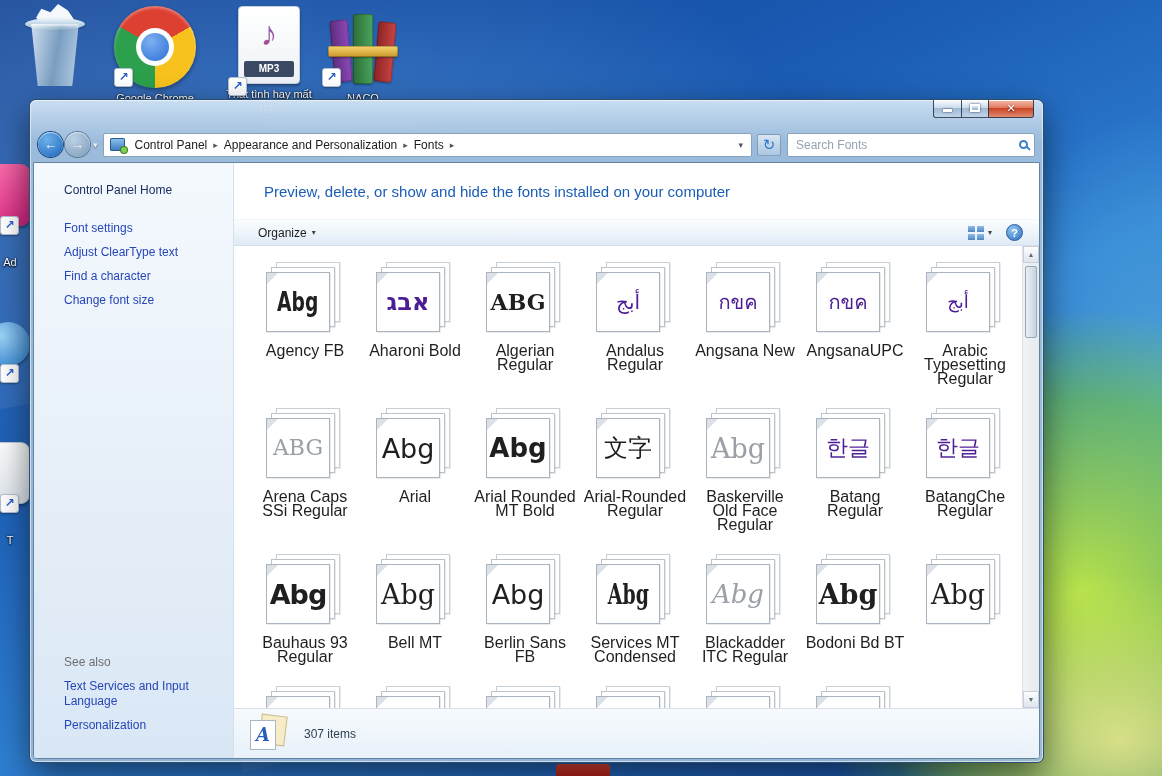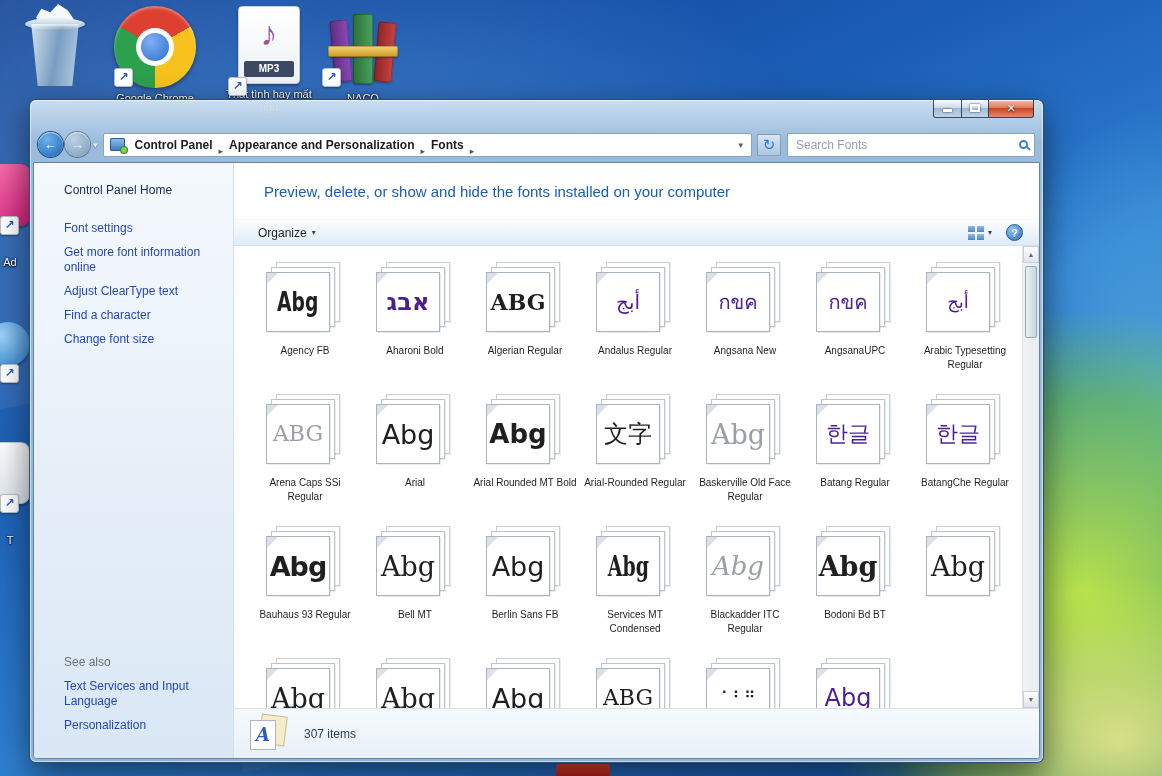--- a/index.html
+++ b/index.html
@@ -100,21 +100,21 @@
     box-shadow:0 0 0 1px #184a80, inset 0 1px 1px rgba(255,255,255,.6); }
   .navbtn.fwd { margin-left:2px; background:radial-gradient(circle at 35% 28%, #bcd1e4, #7b9ab8);
     box-shadow:0 0 0 1px #5c7b98, inset 0 1px 1px rgba(255,255,255,.6); color:#edf3f9; }
   .nav-drop { color:#e4eef8; font-size:9px; margin:0 5px 0 3px; text-shadow:0 1px 1px rgba(0,0,0,.45); }
   .addr-field { flex:1; height:24px; display:flex; align-items:center; background:#fff; border:1px solid #88a4bc;
     border-radius:2px; margin-right:5px; padding:0 4px; overflow:hidden; }
   .loc-icon { flex:none; width:15px; height:13px; margin:0 4px 0 2px; border-radius:2px; position:relative;
     background:linear-gradient(#8ec6f0,#3a78c0); box-shadow:inset 0 0 0 1px #2a5a92; }
   .loc-icon::after { content:""; position:absolute; right:-2px; bottom:-2px; width:6px; height:6px; border-radius:50%;
     background:#7ed04e; box-shadow:0 0 0 1px #3f7d28; }
-  .crumbs { display:flex; align-items:flex-end; white-space:nowrap;font-weight:bold; }
+  .crumbs { display:flex; align-items:center; white-space:nowrap; }
   .crumb { padding:0 6px; font-size:12px; color:#1c1c1c; line-height:22px; }
   .crumb-sep { color:#555; font-size:9px; }
   .addr-drop { margin-left:auto; color:#4a5a6a; font-size:9px; padding:0 4px; }
   .refresh { flex:none; width:24px; height:22px; margin-right:6px; border:1px solid rgba(90,120,150,.6); border-radius:2px;
     background:linear-gradient(rgba(255,255,255,.6), rgba(255,255,255,.2)); display:flex; align-items:center; justify-content:center; }
   .refresh span { color:#2e7ad0; font-size:15px; line-height:1; }
   .search { flex:none; width:248px; height:24px; display:flex; align-items:center; background:#fff;
     border:1px solid #88a4bc; border-radius:2px; padding:0 6px 0 8px; }
   .search input { flex:1; border:none; outline:none; font-size:12px; color:#333; background:transparent;
     font-family:"Liberation Sans","DejaVu Sans",sans-serif; min-width:0; }
@@ -168,21 +168,21 @@
   .tone-mid   { color:#9aa0a6; }
   .tone-faint { color:#4c1d95; }
   .st-sans      { font-family:"DejaVu Sans","Liberation Sans",sans-serif; }
   .st-bold-sans { font-family:"DejaVu Sans","Liberation Sans",sans-serif; font-weight:700; }
   .st-heavy     { font-family:"DejaVu Sans","Liberation Sans",sans-serif; font-weight:900; letter-spacing:-1px; }
   .st-serif     { font-family:"DejaVu Serif","Liberation Serif",serif; }
   .st-bold-serif{ font-family:"DejaVu Serif","Liberation Serif",serif; font-weight:700; }
   .st-cond-serif{ font-family:"DejaVu Serif","Liberation Serif",serif; font-weight:700; transform:scaleX(.7); }
   .st-cond-sans { font-family:"DejaVu Sans","Liberation Sans",sans-serif; font-weight:600; transform:scaleX(.72); }
   .st-script    { font-family:"DejaVu Serif","Liberation Serif",serif; font-style:italic; }
-  .flabel { margin-top:12px; font-size:10px; line-height:14px; color:#1f1f1f; text-align:center; max-width:106px; min-height:14px; }
+  .flabel { margin-top:12px; font-size:16px; line-height:14px; color:#1f1f1f; text-align:center; max-width:106px; min-height:14px; }
 
   
   .vscroll { position:absolute; top:0; right:0; bottom:0; width:17px; border-left:1px solid #dde2e8;
     background:linear-gradient(90deg,#f1f3f5,#e7ebef); }
   .sarrow { position:absolute; left:0; right:0; height:17px; display:flex; align-items:center; justify-content:center;
     font-size:7px; color:#5f6e7d; background:linear-gradient(#fdfdfe,#dfe5ec); border:1px solid #c7d0da; }
   .sarrow.up { top:0; } .sarrow.down { bottom:0; }
   .sthumb { position:absolute; left:2px; right:2px; top:20px; height:72px; border:1px solid #98a7b8; border-radius:2px;
     background:linear-gradient(90deg,#eaeff4,#c9d4df); }
 
@@ -301,21 +301,20 @@
         <input placeholder="Search Fonts" style="">
         <span class="mag"></span>
       </div>
     </div>
 
     <div class="win-body">
       <div class="sidebar">
         <div class="home">Control Panel Home</div>
         <div>
             <div class="slink">Font settings</div>
-            <div class="slink">Get more font information online</div>
             <div class="slink">Adjust ClearType text</div>
             <div class="slink">Find a character</div>
             <div class="slink">Change font size</div>
           </div>
         <div class="see-also">See also</div>
         <div class="sa-links">
             <div class="slink">Text Services and Input Language</div>
             <div class="slink">Personalization</div>
           </div>
       </div>

